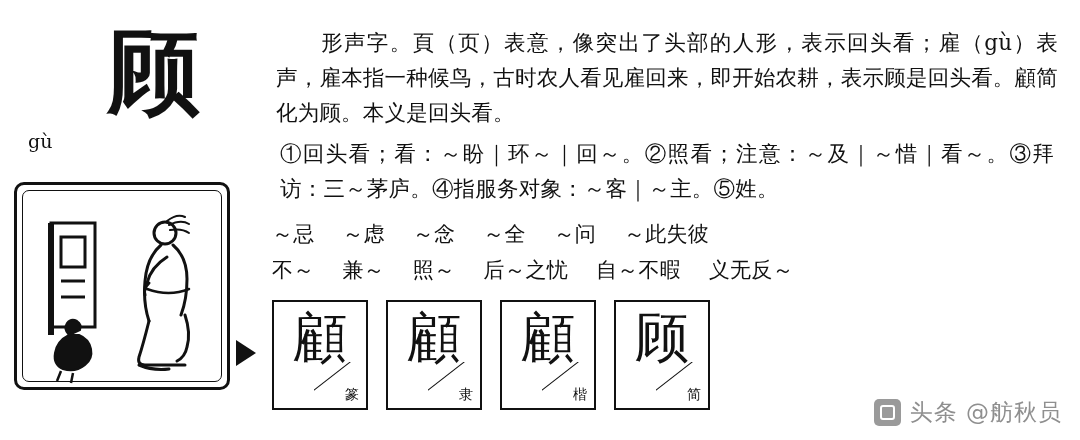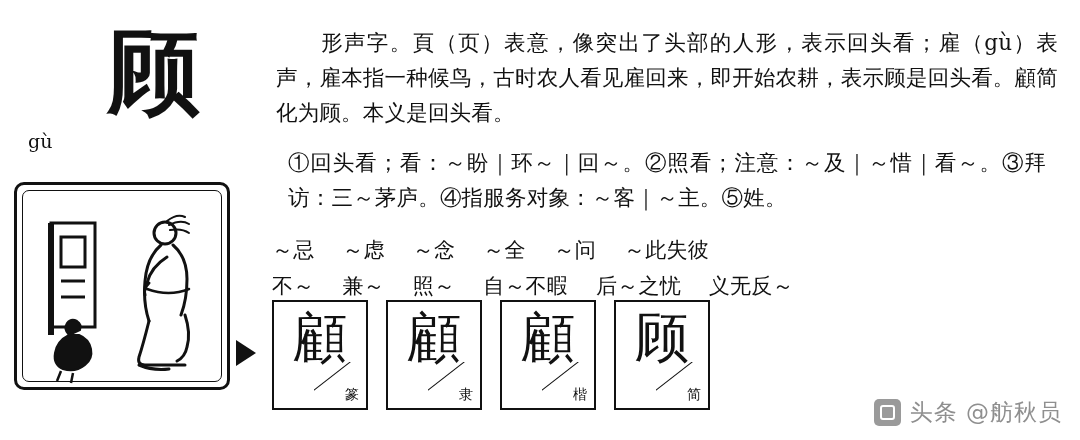--- a/index.html
+++ b/index.html
@@ -153,21 +153,22 @@
     text-align: justify;
     text-indent: 2.1em;
     letter-spacing: 0.2px;
     margin: 4px;
   }
   .senses {
     font-size: 21.5px;
     line-height: 1.62;
     text-align: justify;
     letter-spacing: 0.2px;
-    margin: 16px;
+    margin: 8px;
+    font-family: Liberation Mono, monospace;
   }
   .words {
     margin-top: 6px;
     font-size: 21px;
     line-height: 1.72;
     letter-spacing: 0.2px;
   }
   .words-row {
     display: flex;
     gap: 28px;
@@ -292,22 +293,22 @@
         <span>～虑</span>
         <span>～念</span>
         <span>～全</span>
         <span>～问</span>
         <span>～此失彼</span>
       </div>
       <div class="words-row">
         <span>不～</span>
         <span>兼～</span>
         <span>照～</span>
+        <span>后～之忧</span>
         <span>自～不暇</span>
-        <span>后～之忧</span>
         <span>义无反～</span>
       </div>
     </div>
   </div>
 
   <div class="watermark">
     <div class="wm-logo"></div>
     <div class="wm-text">头条 @舫秋员</div>
   </div>
 

